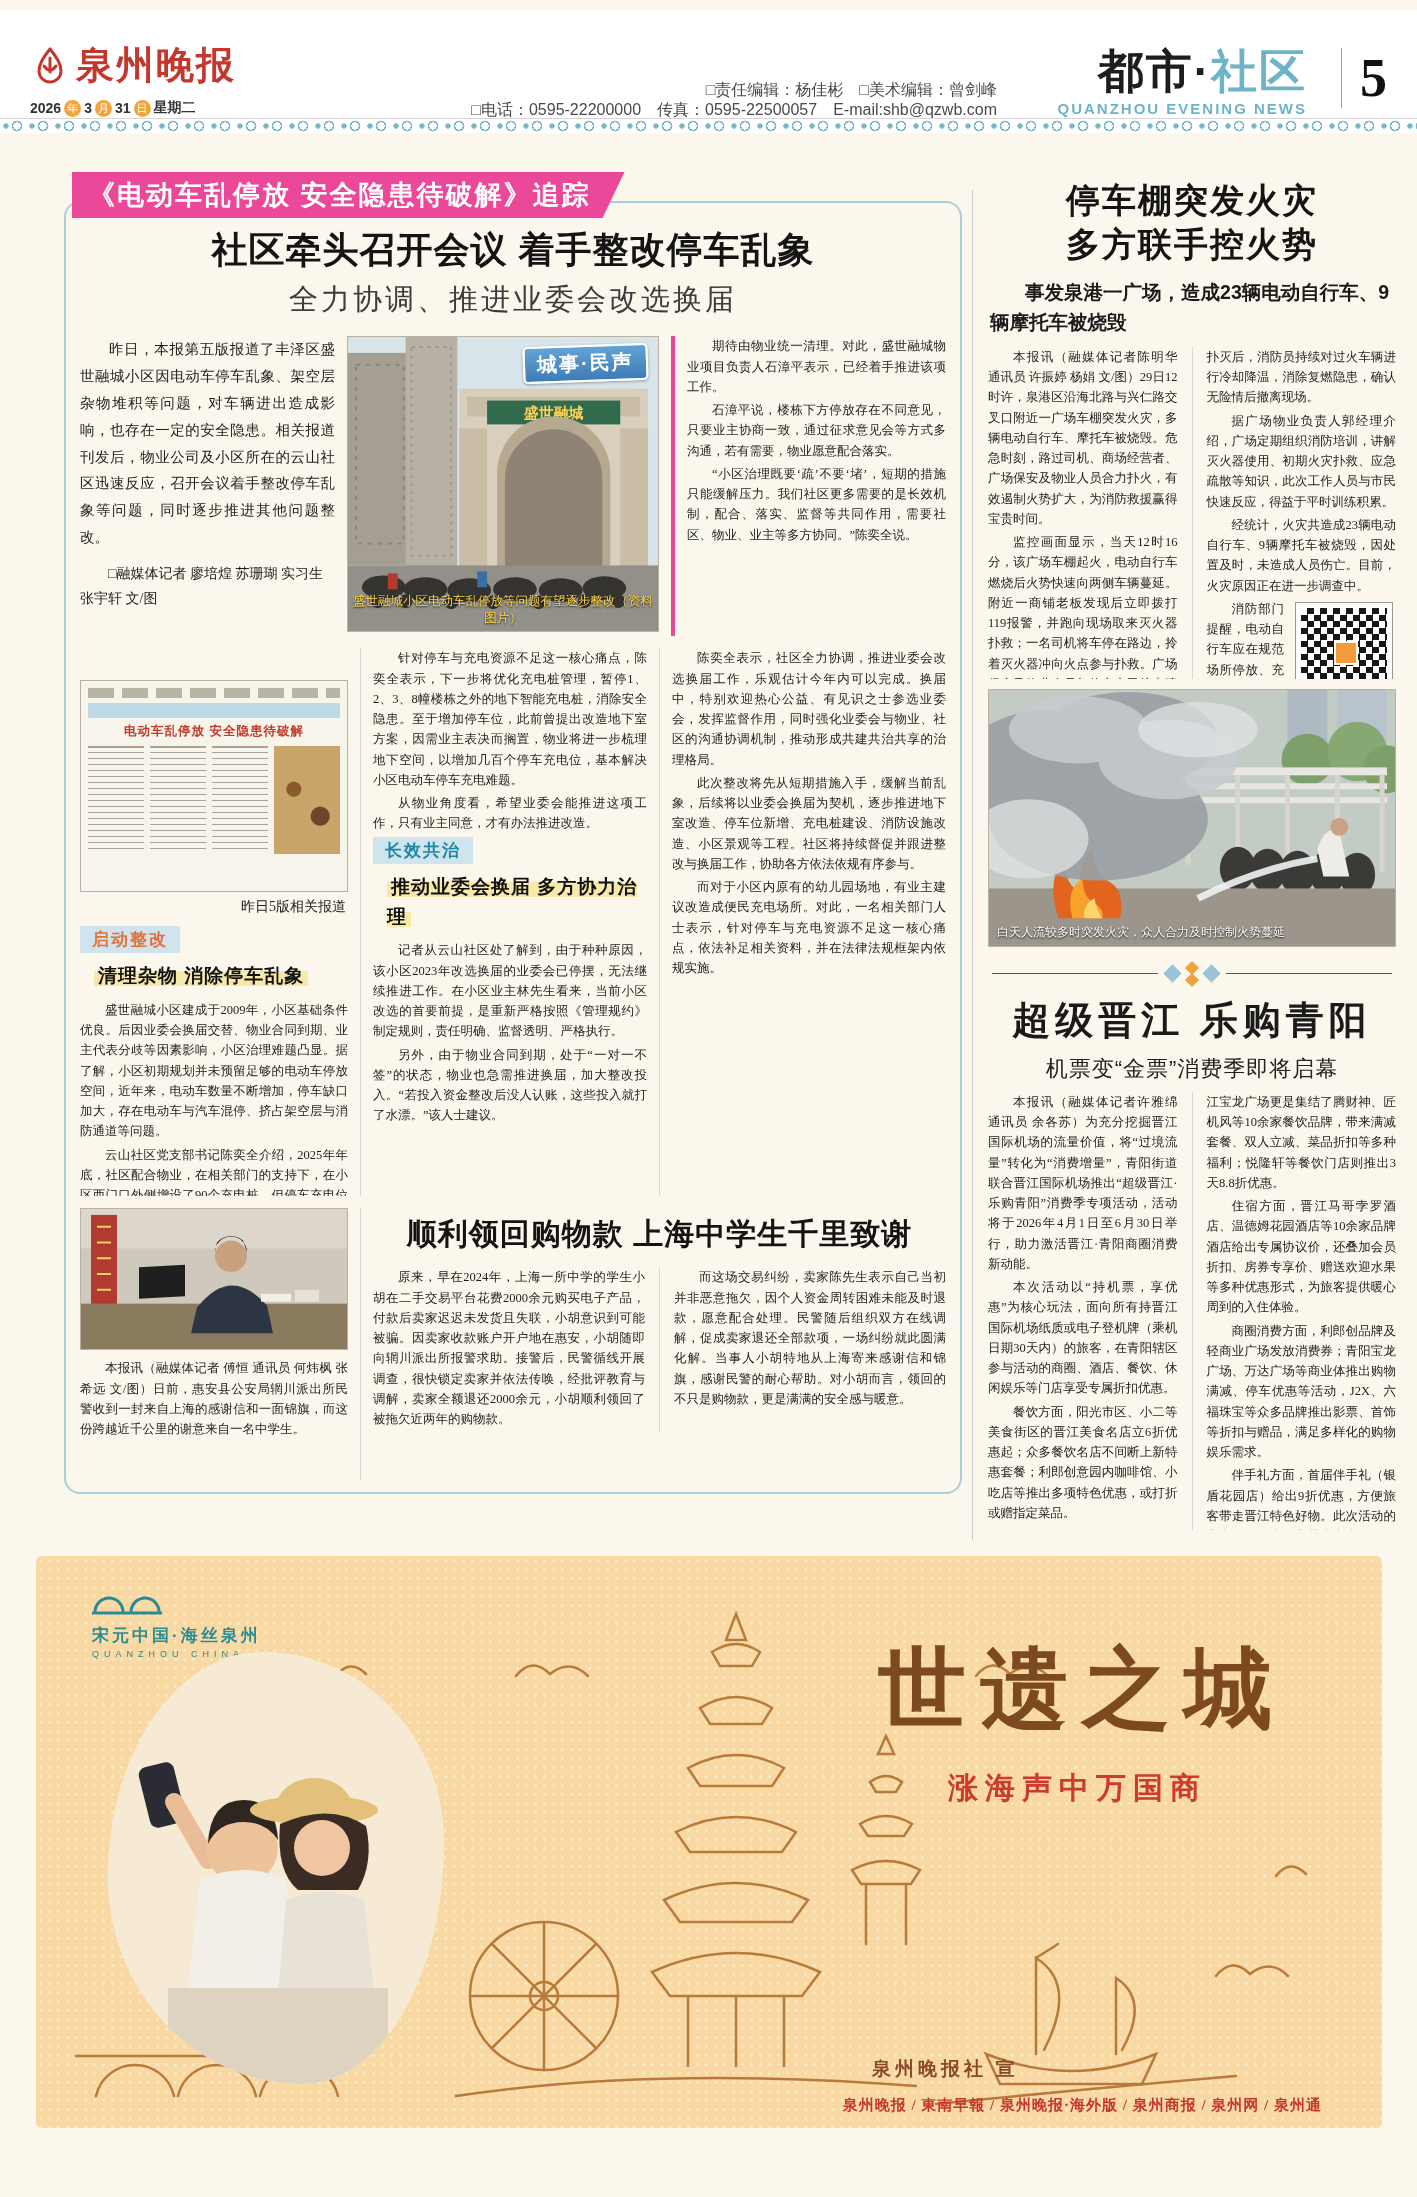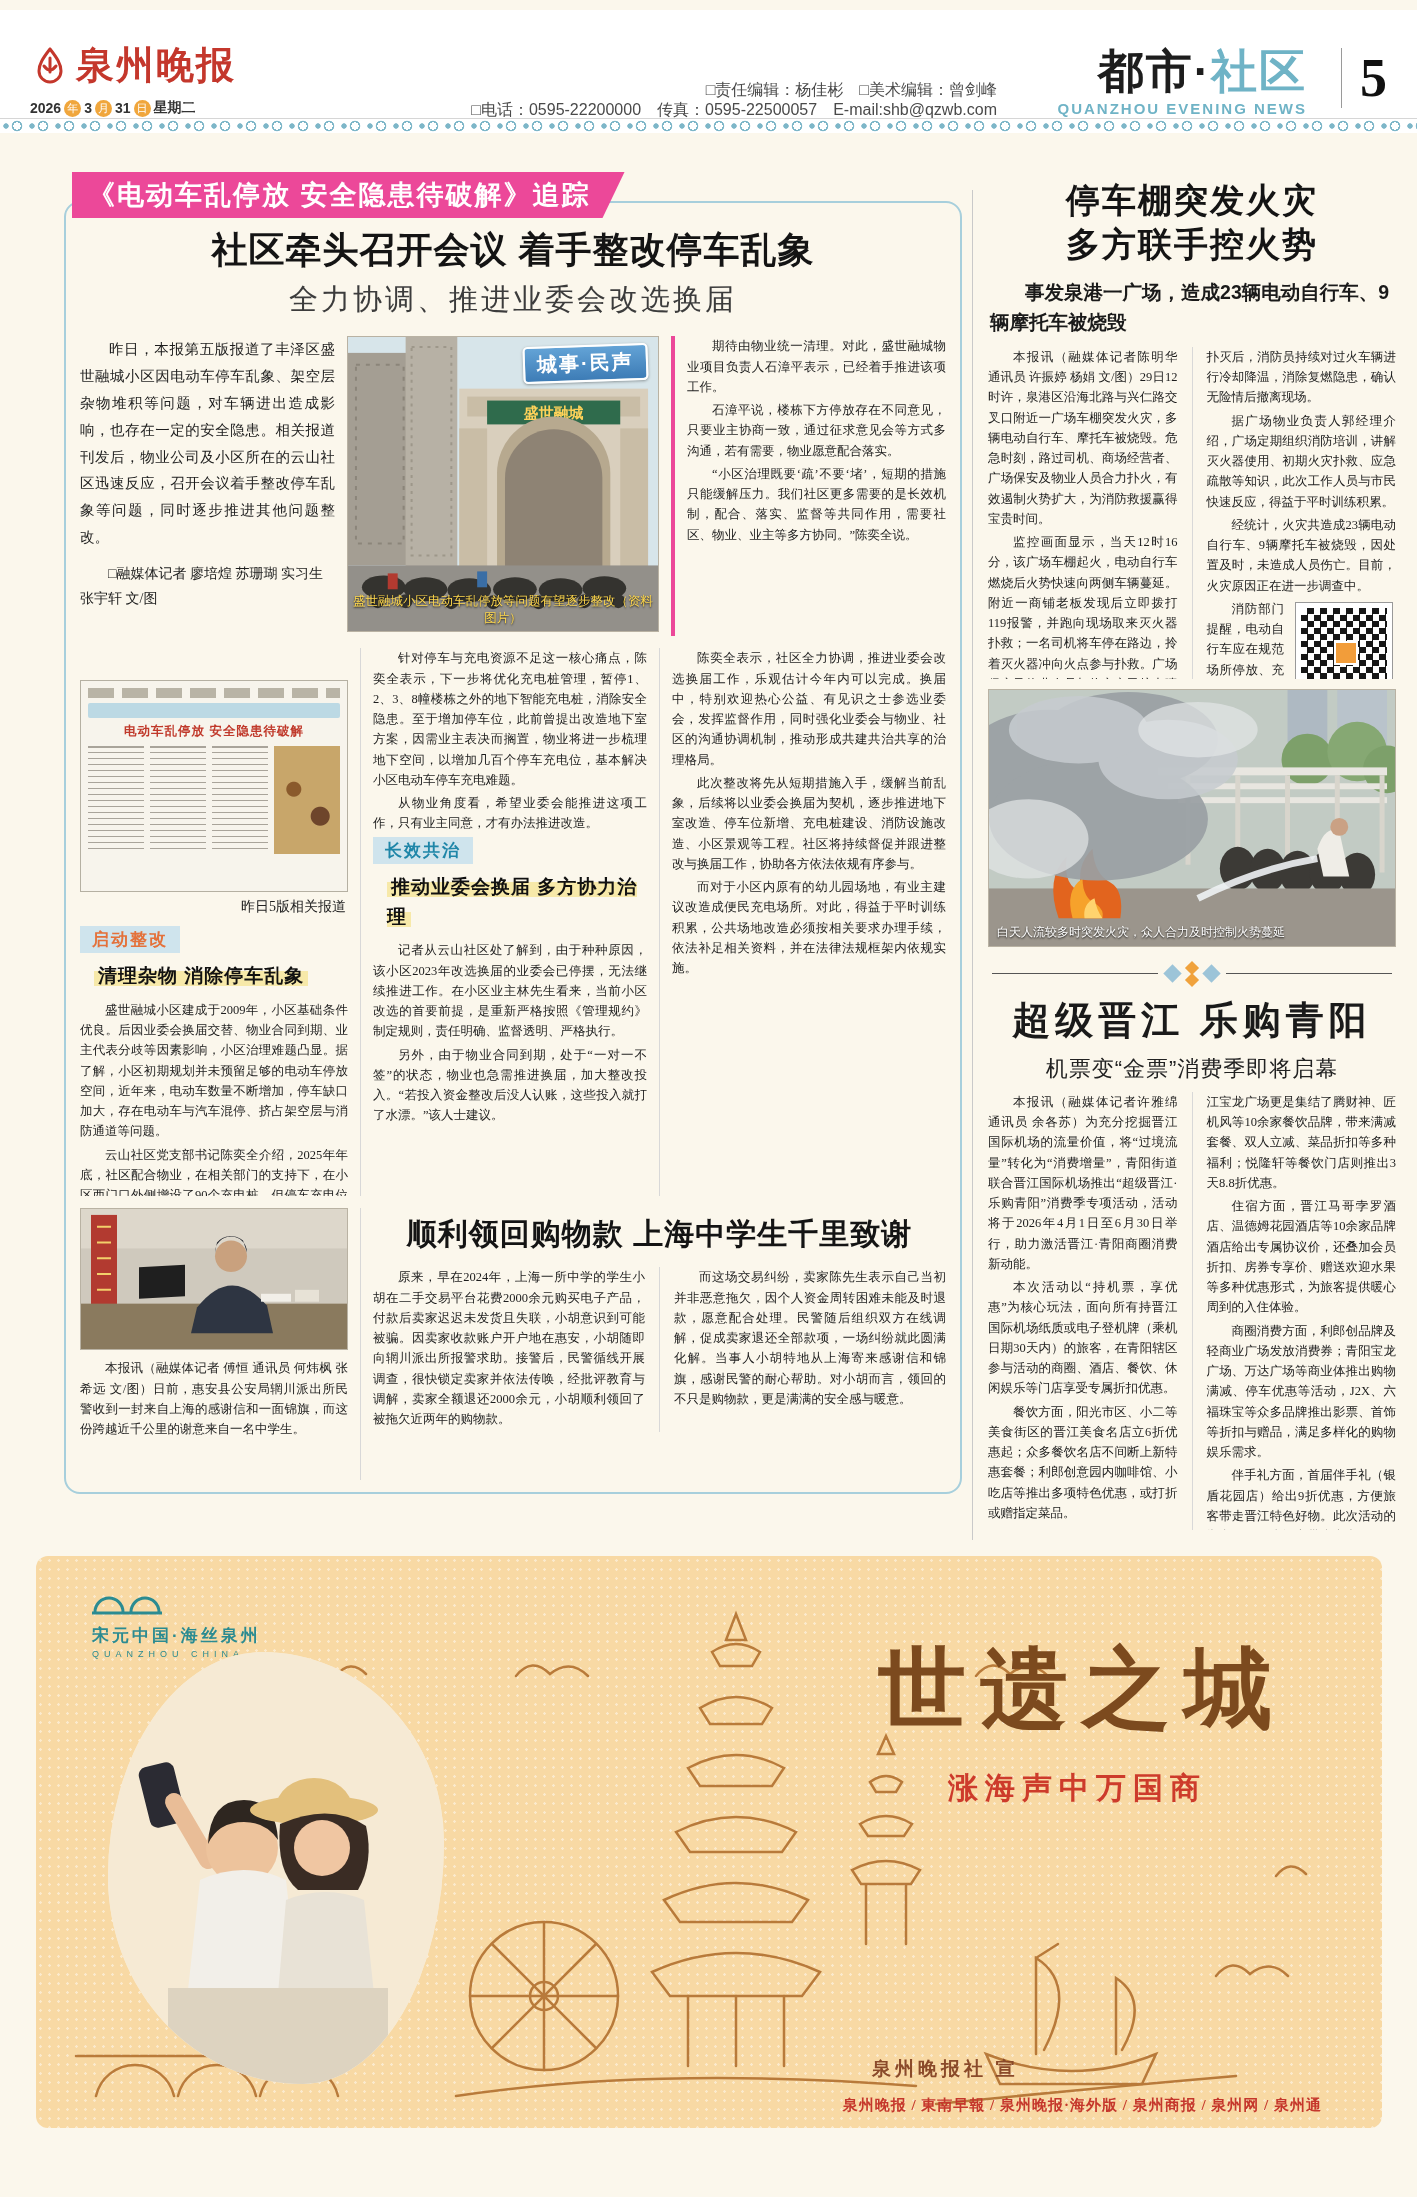--- a/index.html
+++ b/index.html
@@ -103,21 +103,21 @@
      font-family:"Liberation Serif","DejaVu Serif",serif; }
   .diamond-div { display:flex; align-items:center; gap:8px; margin:16px 4px 10px; }
   .diamond-div .dline { flex:1; height:1px; background:#555; }
   .dmd { width:13px; height:13px; transform:rotate(45deg); }
   .dmd.blue { background:#9cc4d8; } .dmd.orange { background:#f0a23c; width:10px; height:10px; }
   .dmd-stack { display:flex; flex-direction:column; gap:2px; align-items:center; }
   .shop-head { font-size:38px; font-weight:bold; color:#1a1a1a; text-align:center; letter-spacing:5px; margin-top:8px; }
   .shop-subhead { font-size:22px; color:#222; text-align:center; letter-spacing:1px; margin-top:8px; }
 
   
-  .ad { position:absolute; left:36px; top:1556px; width:1346px; height:572px; background:#f8d9a4; border-radius:12px; overflow:hidden;
+  .ad { position:absolute; left:36px; top:1556px; width:1346px; height:572px; background:#f8d9a4; border-radius:6px; overflow:hidden;
      background-image:radial-gradient(rgba(255,255,255,.45) 1px, transparent 1.5px); background-size:9px 9px; }
   .ad svg.lineart { position:absolute; inset:0; width:100%; height:100%; }
   .ad-brand { position:absolute; left:56px; top:30px; color:#2b8b91; }
   .ad-brand-text { font-size:17px; font-weight:bold; letter-spacing:3px; margin-top:4px; }
   .ad-brand-sub { font-size:9px; letter-spacing:5px; margin-top:2px; color:#2b8b91; }
   .ad-photo { position:absolute; left:72px; top:96px; width:336px; height:432px; overflow:hidden;
      border-radius:46% 54% 42% 58% / 52% 44% 56% 48%; background:rgba(255,252,244,.55); }
   .ad-photo svg { display:block; width:100%; height:100%; }
   .ad-title { position:absolute; left:842px; top:74px; font-family:"Liberation Serif","DejaVu Serif",serif; font-size:88px; font-weight:bold;
      color:#7c4a1e; letter-spacing:14px; }
@@ -253,21 +253,21 @@
           <p class="bp">针对停车与充电资源不足这一核心痛点，陈奕全表示，下一步将优化充电桩管理，暂停1、2、3、8幢楼栋之外的地下智能充电桩，消除安全隐患。至于增加停车位，此前曾提出改造地下室方案，因需业主表决而搁置，物业将进一步梳理地下空间，以增加几百个停车充电位，基本解决小区电动车停车充电难题。</p>
           <p class="bp">从物业角度看，希望业委会能推进这项工作，只有业主同意，才有办法推进改造。</p>
           <div class="sec-tag tag-teal">长效共治</div>
           <div class="sec-head-wrap"><span class="sec-head">推动业委会换届  多方协力治理</span></div>
           <p class="bp">记者从云山社区处了解到，由于种种原因，该小区2023年改选换届的业委会已停摆，无法继续推进工作。在小区业主林先生看来，当前小区改选的首要前提，是重新严格按照《管理规约》制定规则，责任明确、监督透明、严格执行。</p>
           <p class="bp">另外，由于物业合同到期，处于“一对一不签”的状态，物业也急需推进换届，加大整改投入。“若投入资金整改后没人认账，这些投入就打了水漂。”该人士建议。</p>
         </div>
         <div class="col">
           <p class="bp">陈奕全表示，社区全力协调，推进业委会改选换届工作，乐观估计今年内可以完成。换届中，特别欢迎热心公益、有见识之士参选业委会，发挥监督作用，同时强化业委会与物业、社区的沟通协调机制，推动形成共建共治共享的治理格局。</p>
           <p class="bp">此次整改将先从短期措施入手，缓解当前乱象，后续将以业委会换届为契机，逐步推进地下室改造、停车位新增、充电桩建设、消防设施改造、小区景观等工程。社区将持续督促并跟进整改与换届工作，协助各方依法依规有序参与。</p>
-          <p class="bp">而对于小区内原有的幼儿园场地，有业主建议改造成便民充电场所。对此，得益于平时训练积累，公共场地改造必须按相关要求办理手续，依法补足相关资料，并在法律法规框架内依规实施。</p>
+          <p class="bp">而对于小区内原有的幼儿园场地，有业主建议改造成便民充电场所。对此，一名相关部门人士表示，针对停车与充电资源不足这一核心痛点，依法补足相关资料，并在法律法规框架内依规实施。</p>
         </div>
       </div>
 
       <div class="rowC">
         <div class="colA">
           <figure class="police-photo">
             <svg viewBox="0 0 266 142" preserveAspectRatio="none">
               <rect width="266" height="142" fill="#cfc9bd"></rect>
               <rect x="0" y="0" width="266" height="40" fill="#ddd7cb"></rect>
               <rect x="10" y="6" width="26" height="122" fill="#b23a30"></rect>

